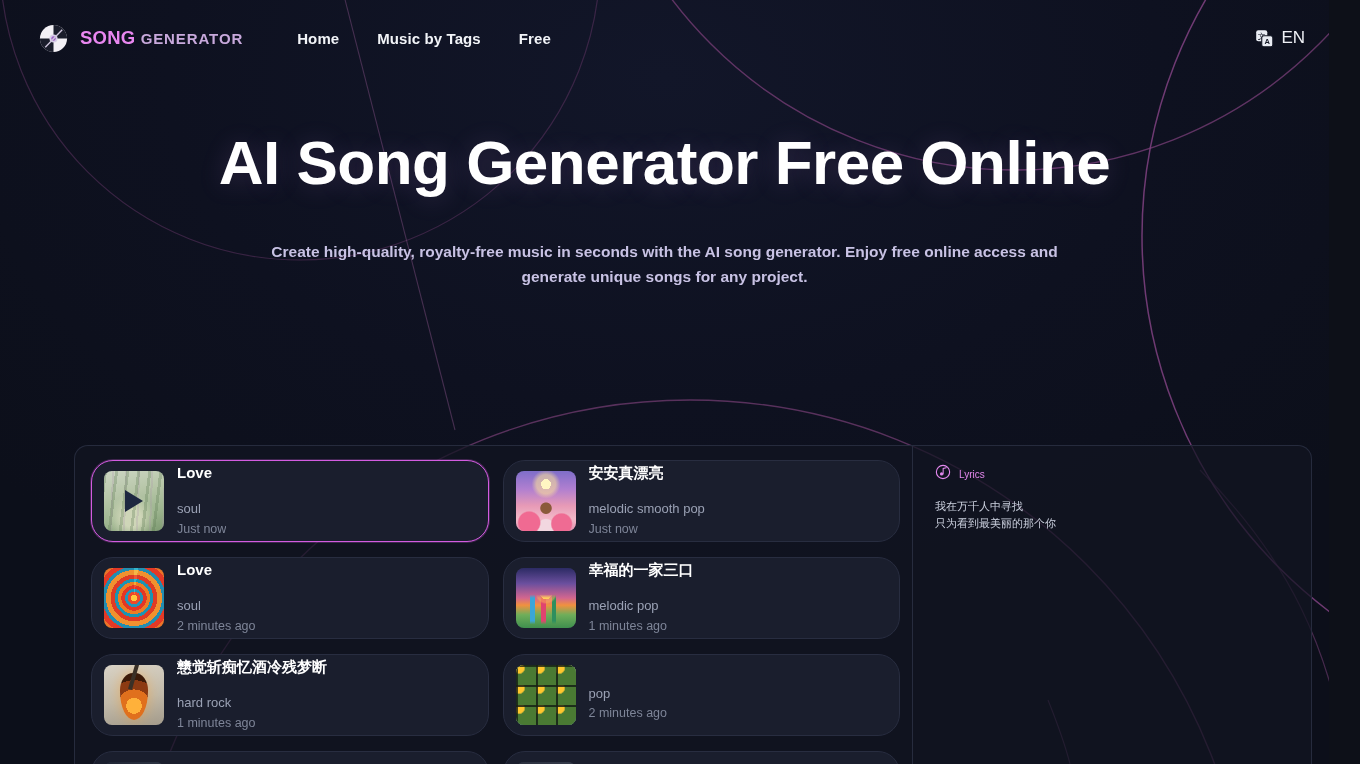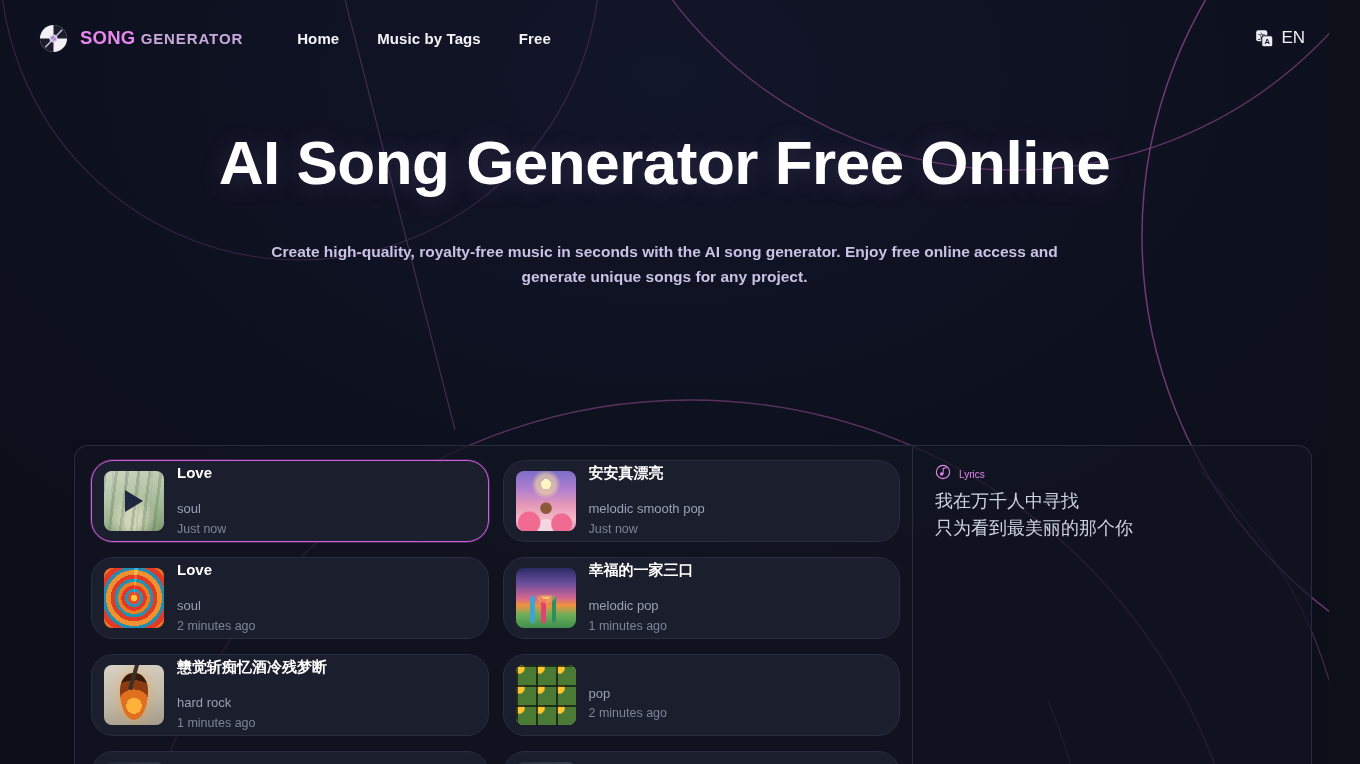--- a/index.html
+++ b/index.html
@@ -145,22 +145,22 @@
   .song-title:empty { display: none; }
 
   .lyrics {
     flex: 1 1 auto;
     border-left: 1px solid #272c3e;
     padding: 18px 24px 0 22px;
   }
   .lyrics-head { display: flex; align-items: center; gap: 8px; }
   .lyrics-title { color: #e488ee; font-size: 10px; font-weight: 500; }
   .lyrics-body {
-    margin-top: 4px;
-    color: #cfd4e2; font-size: 18px; line-height: 1.52;
+    margin-top: 14px;
+    color: #cfd4e2; font-size: 11px; line-height: 1.52;
     white-space: pre-line;
   }
 
   
   .art-forest{background:
      radial-gradient(circle at 46% 78%,#cfd6b8 0 16%,rgba(207,214,184,0) 42%),
      linear-gradient(165deg,#cdd6c4 0%,#b7c6a8 38%,#9db58f 70%,#7e9a72 100%);}
   .art-forest::after{content:"";position:absolute;inset:0;
      background:repeating-linear-gradient(97deg,rgba(90,120,80,.30) 0 3px,rgba(200,210,180,0) 3px 11px),
                 repeating-linear-gradient(-88deg,rgba(170,150,170,.25) 0 2px,rgba(0,0,0,0) 2px 13px);}

